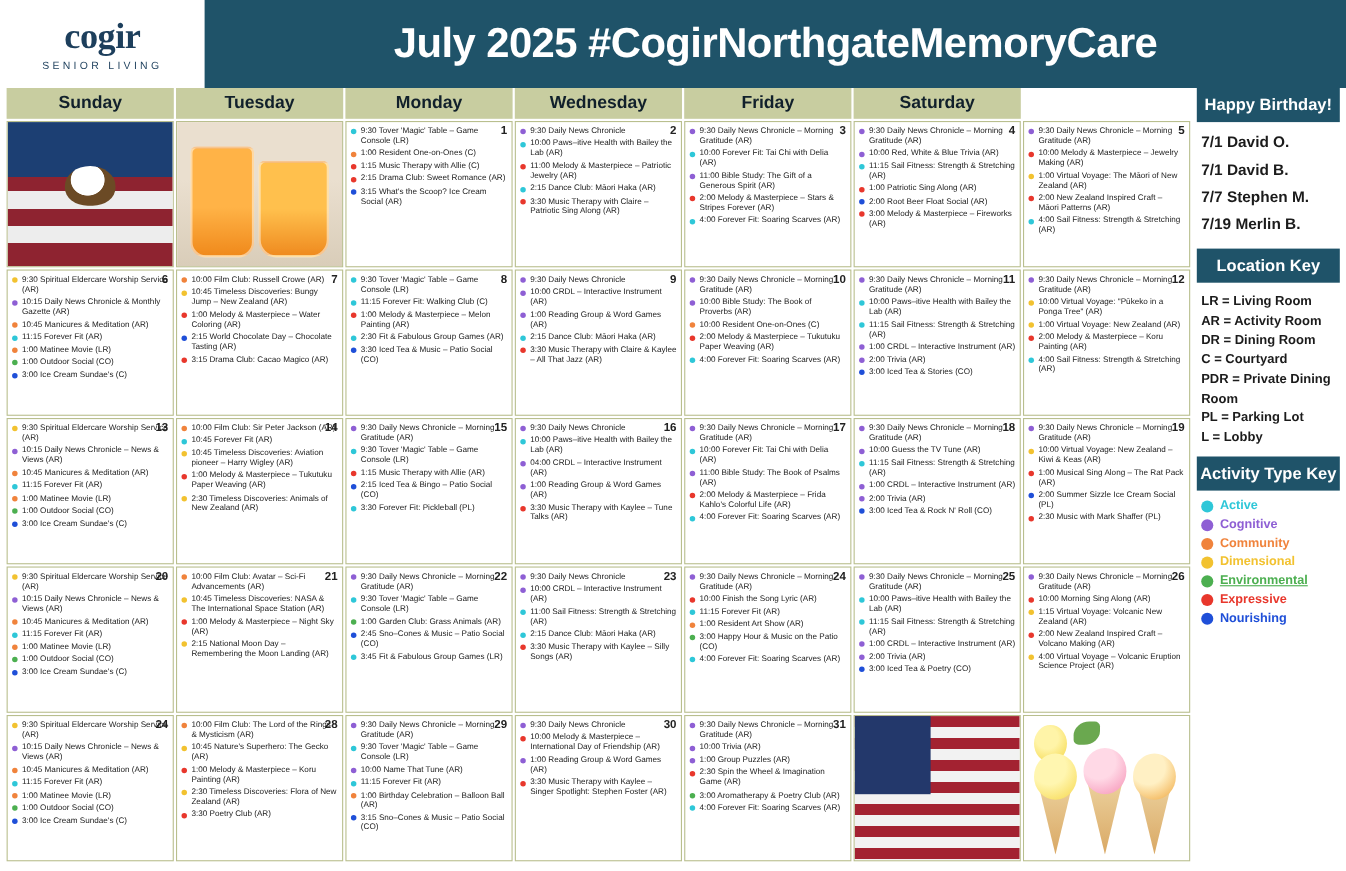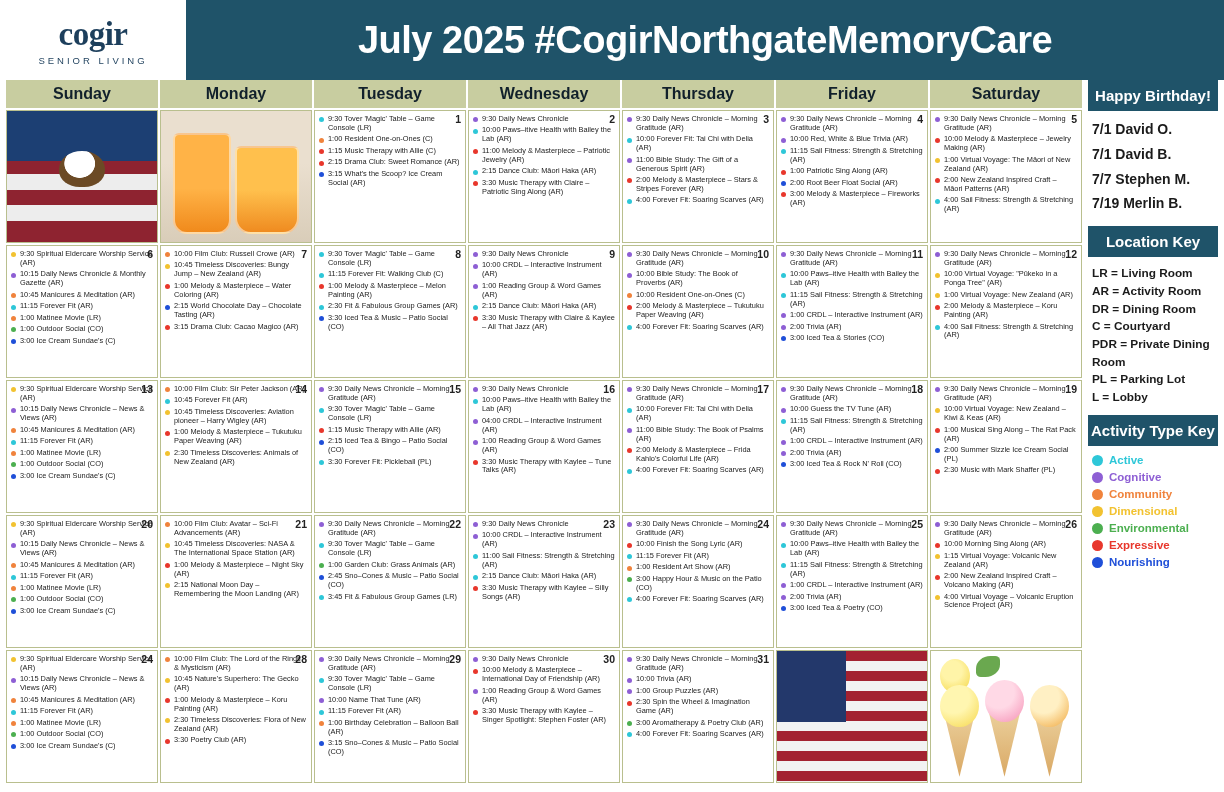--- a/index.html
+++ b/index.html
@@ -192,24 +192,23 @@
     <div class="title-bar">
       <h1>July 2025 #CogirNorthgateMemoryCare</h1>
     </div>
   </div>
 
   <div class="body-wrap">
 
     <div class="cal-area">
       <div class="dow-row" id="dow-row">
           <div class="dow">Sunday</div>
+          <div class="dow">Tuesday</div>
           <div class="dow">Monday</div>
-          <div class="dow">Tuesday</div>
           <div class="dow">Wednesday</div>
-          <div class="dow">Thursday</div>
           <div class="dow">Friday</div>
           <div class="dow">Saturday</div>
         </div>
       <div class="grid" id="grid">
           <div class="cell photo">
             <div class="ph-inner flag"></div>
           </div>
           <div class="cell photo">
             <div class="ph-inner drinks"></div>
           </div>
@@ -593,21 +592,21 @@
             <div class="legend-item">
               <div class="sw" style="background: rgb(240, 131, 60);"></div>
               <span class="lbl" style="color: rgb(240, 131, 60); text-align: right;">Community</span>
             </div>
             <div class="legend-item">
               <div class="sw" style="background: rgb(242, 194, 48);"></div>
               <span class="lbl" style="color: rgb(242, 194, 48);">Dimensional</span>
             </div>
             <div class="legend-item">
               <div class="sw" style="background: rgb(76, 175, 80);"></div>
-              <span class="lbl" style="color: rgb(76, 175, 80);">Environmental</span>
+              <span class="lbl" style="color: rgb(76, 175, 80); text-decoration: underline;">Environmental</span>
             </div>
             <div class="legend-item">
               <div class="sw" style="background: rgb(232, 55, 44);"></div>
               <span class="lbl" style="color: rgb(232, 55, 44);">Expressive</span>
             </div>
             <div class="legend-item">
               <div class="sw" style="background: rgb(31, 79, 216);"></div>
               <span class="lbl" style="color: rgb(31, 79, 216);">Nourishing</span>
             </div>
           </div>

